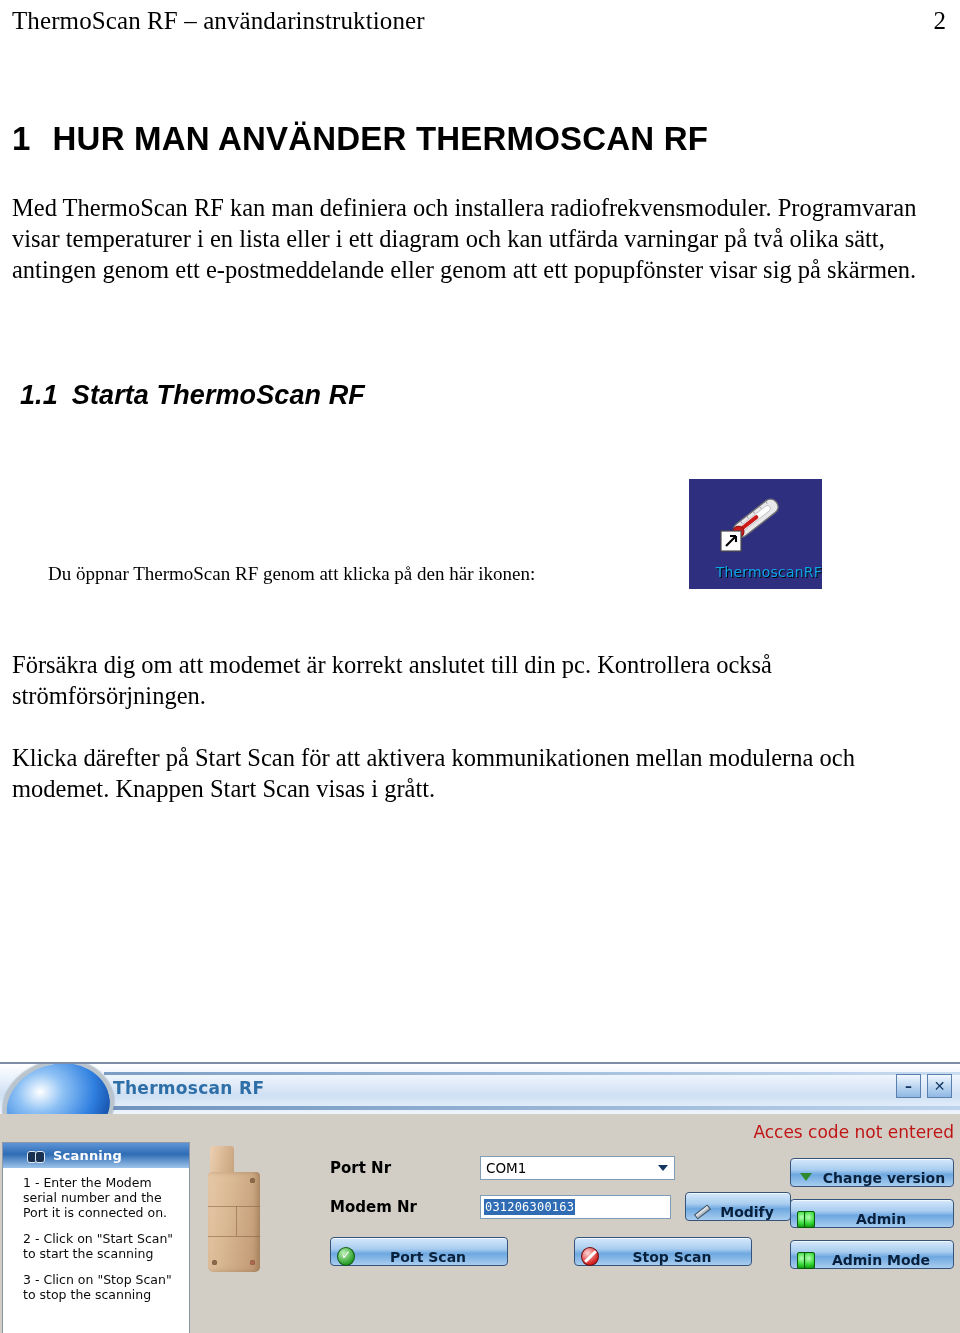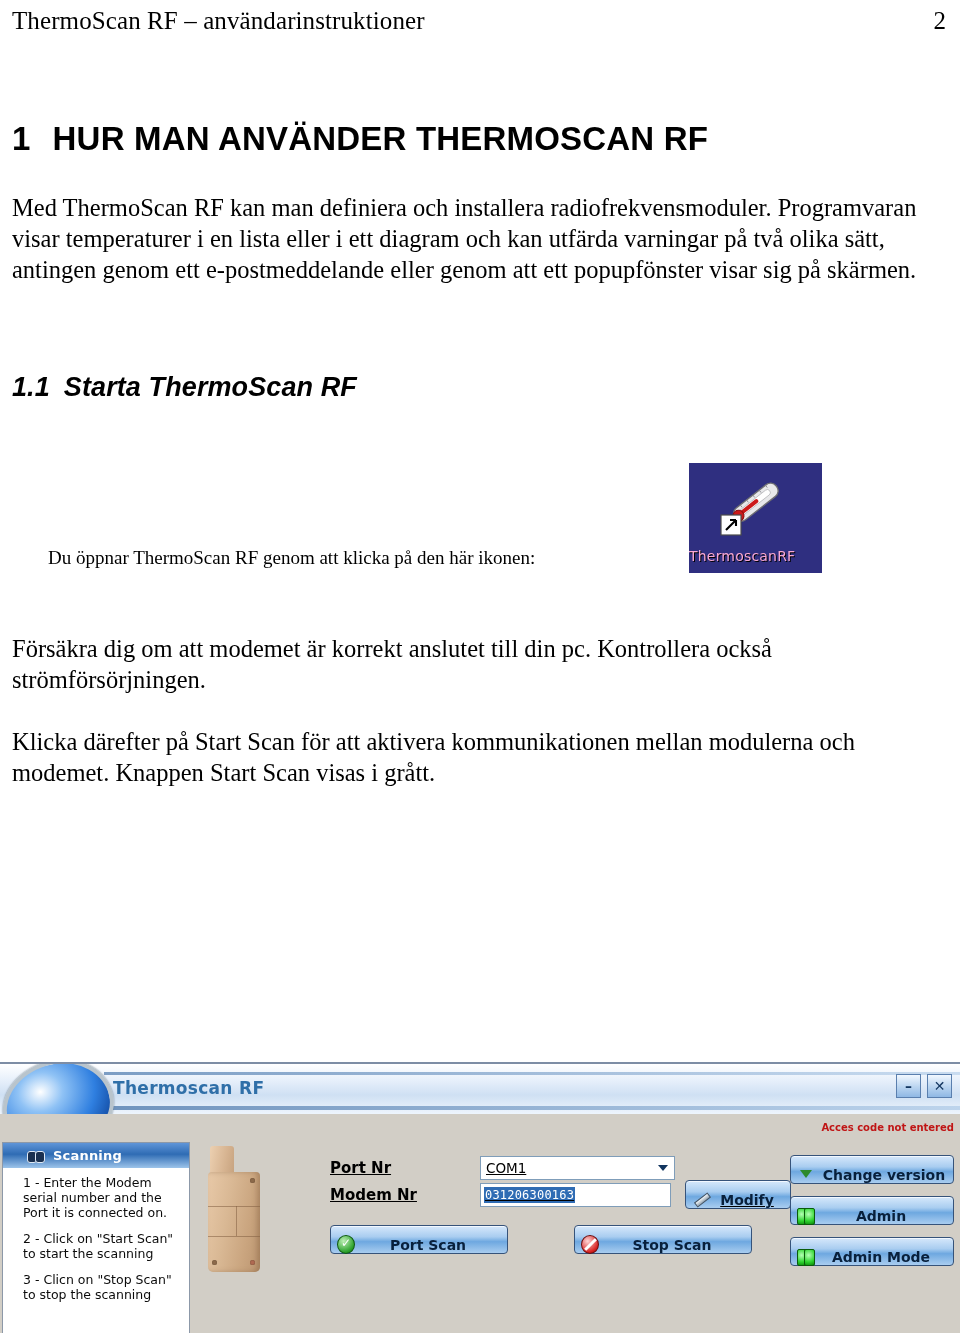--- a/index.html
+++ b/index.html
@@ -68,21 +68,21 @@
   p.para + p.para { margin-top: 0; }
 
   .para-intro { margin-bottom: 0; }
 
   h2.h-sub {
     font-family: "Liberation Sans", "DejaVu Sans", sans-serif;
     font-weight: bold;
     font-style: italic;
     font-size: 27px;
     line-height: 32px;
-    margin: 0;
+    margin: 8px;
     letter-spacing: 0.1px;
     white-space: nowrap;
   }
   h2.h-sub .num { margin-right: 14px; }
 
   .spacer-1 { height: 86px; }
   .spacer-2 { height: 60px; }
 
   
   .icon-row {
@@ -112,22 +112,22 @@
     left: 30px;
     top: 8px;
     width: 74px;
     height: 66px;
   }
   .desktop-icon .icon-label {
     position: absolute;
     left: 0;
     right: 0;
     bottom: 9px;
-    text-align: left;
-    color: #f9a8d4;
+    text-align: right;
+    color: #0ea5e9;
     font-family: "DejaVu Sans", "Liberation Sans", sans-serif;
     font-size: 14px;
     letter-spacing: 0.2px;
     text-shadow: 1px 1px 0 #000;
   }
 
   
   .app-window {
     position: absolute;
     left: 0;
@@ -307,21 +307,21 @@
   }
   .device-photo .screw.a { left: 50px; top: 34px; }
   .device-photo .screw.b { left: 12px; top: 116px; }
   .device-photo .screw.c { left: 50px; top: 116px; background:#b06a52; }
 
   
   .form-area { position: absolute; left: 330px; top: 42px; }
   .field-row {
     display: flex;
     align-items: center;
-    text-decoration: underline;
+    margin-bottom: 12px;
   }
   .field-label {
     width: 150px;
     font-size: 15px;
     font-weight: bold;
     color: #000;
   }
   .combo {
     width: 186px;
     height: 22px;
@@ -432,23 +432,23 @@
   
   .right-panel {
     position: absolute;
     right: 6px;
     top: 8px;
     width: 206px;
     text-align: right;
   }
   .access-msg {
     color: #c01515;
-    font-size: 10px;
-    font-weight: bold;
-    margin-bottom: 22px;
+    font-size: 17px;
+    font-weight: normal;
+    margin-bottom: 16px;
     white-space: nowrap;
   }
   .right-panel .btn {
     width: 162px;
     margin-left: auto;
     margin-bottom: 12px;
     display: flex;
   }
   .ico-green-box {
     width: 20px;

